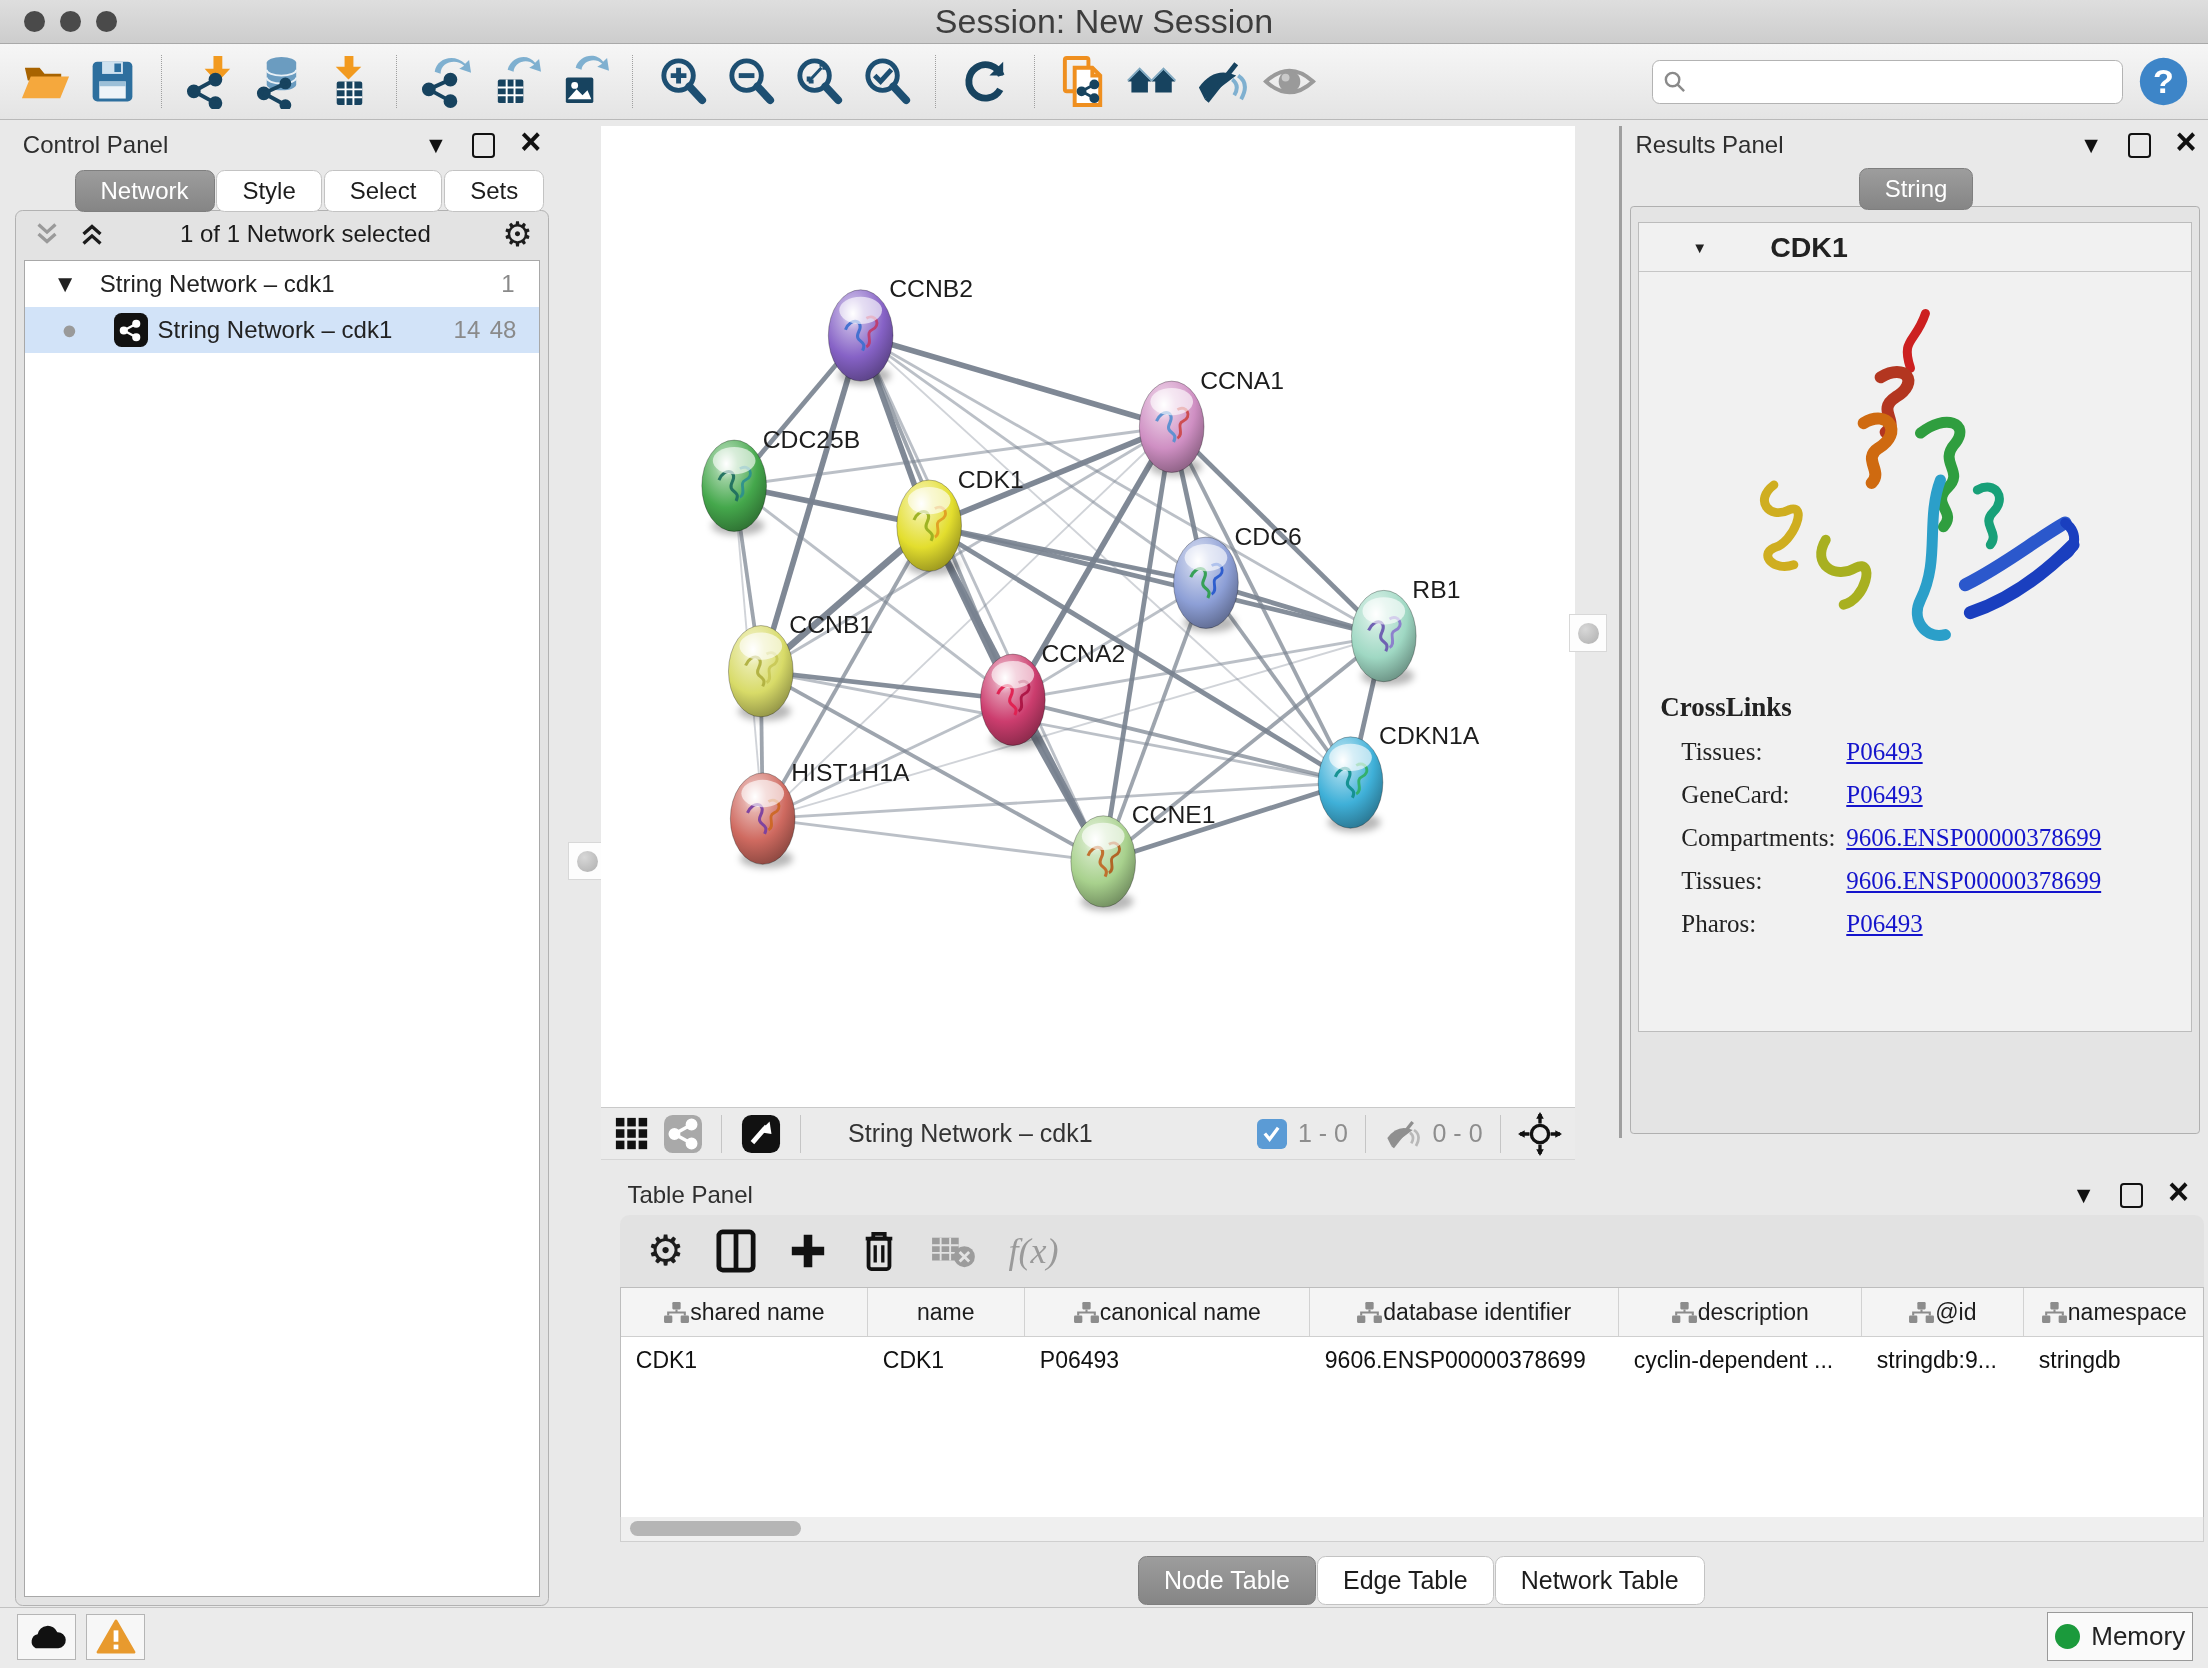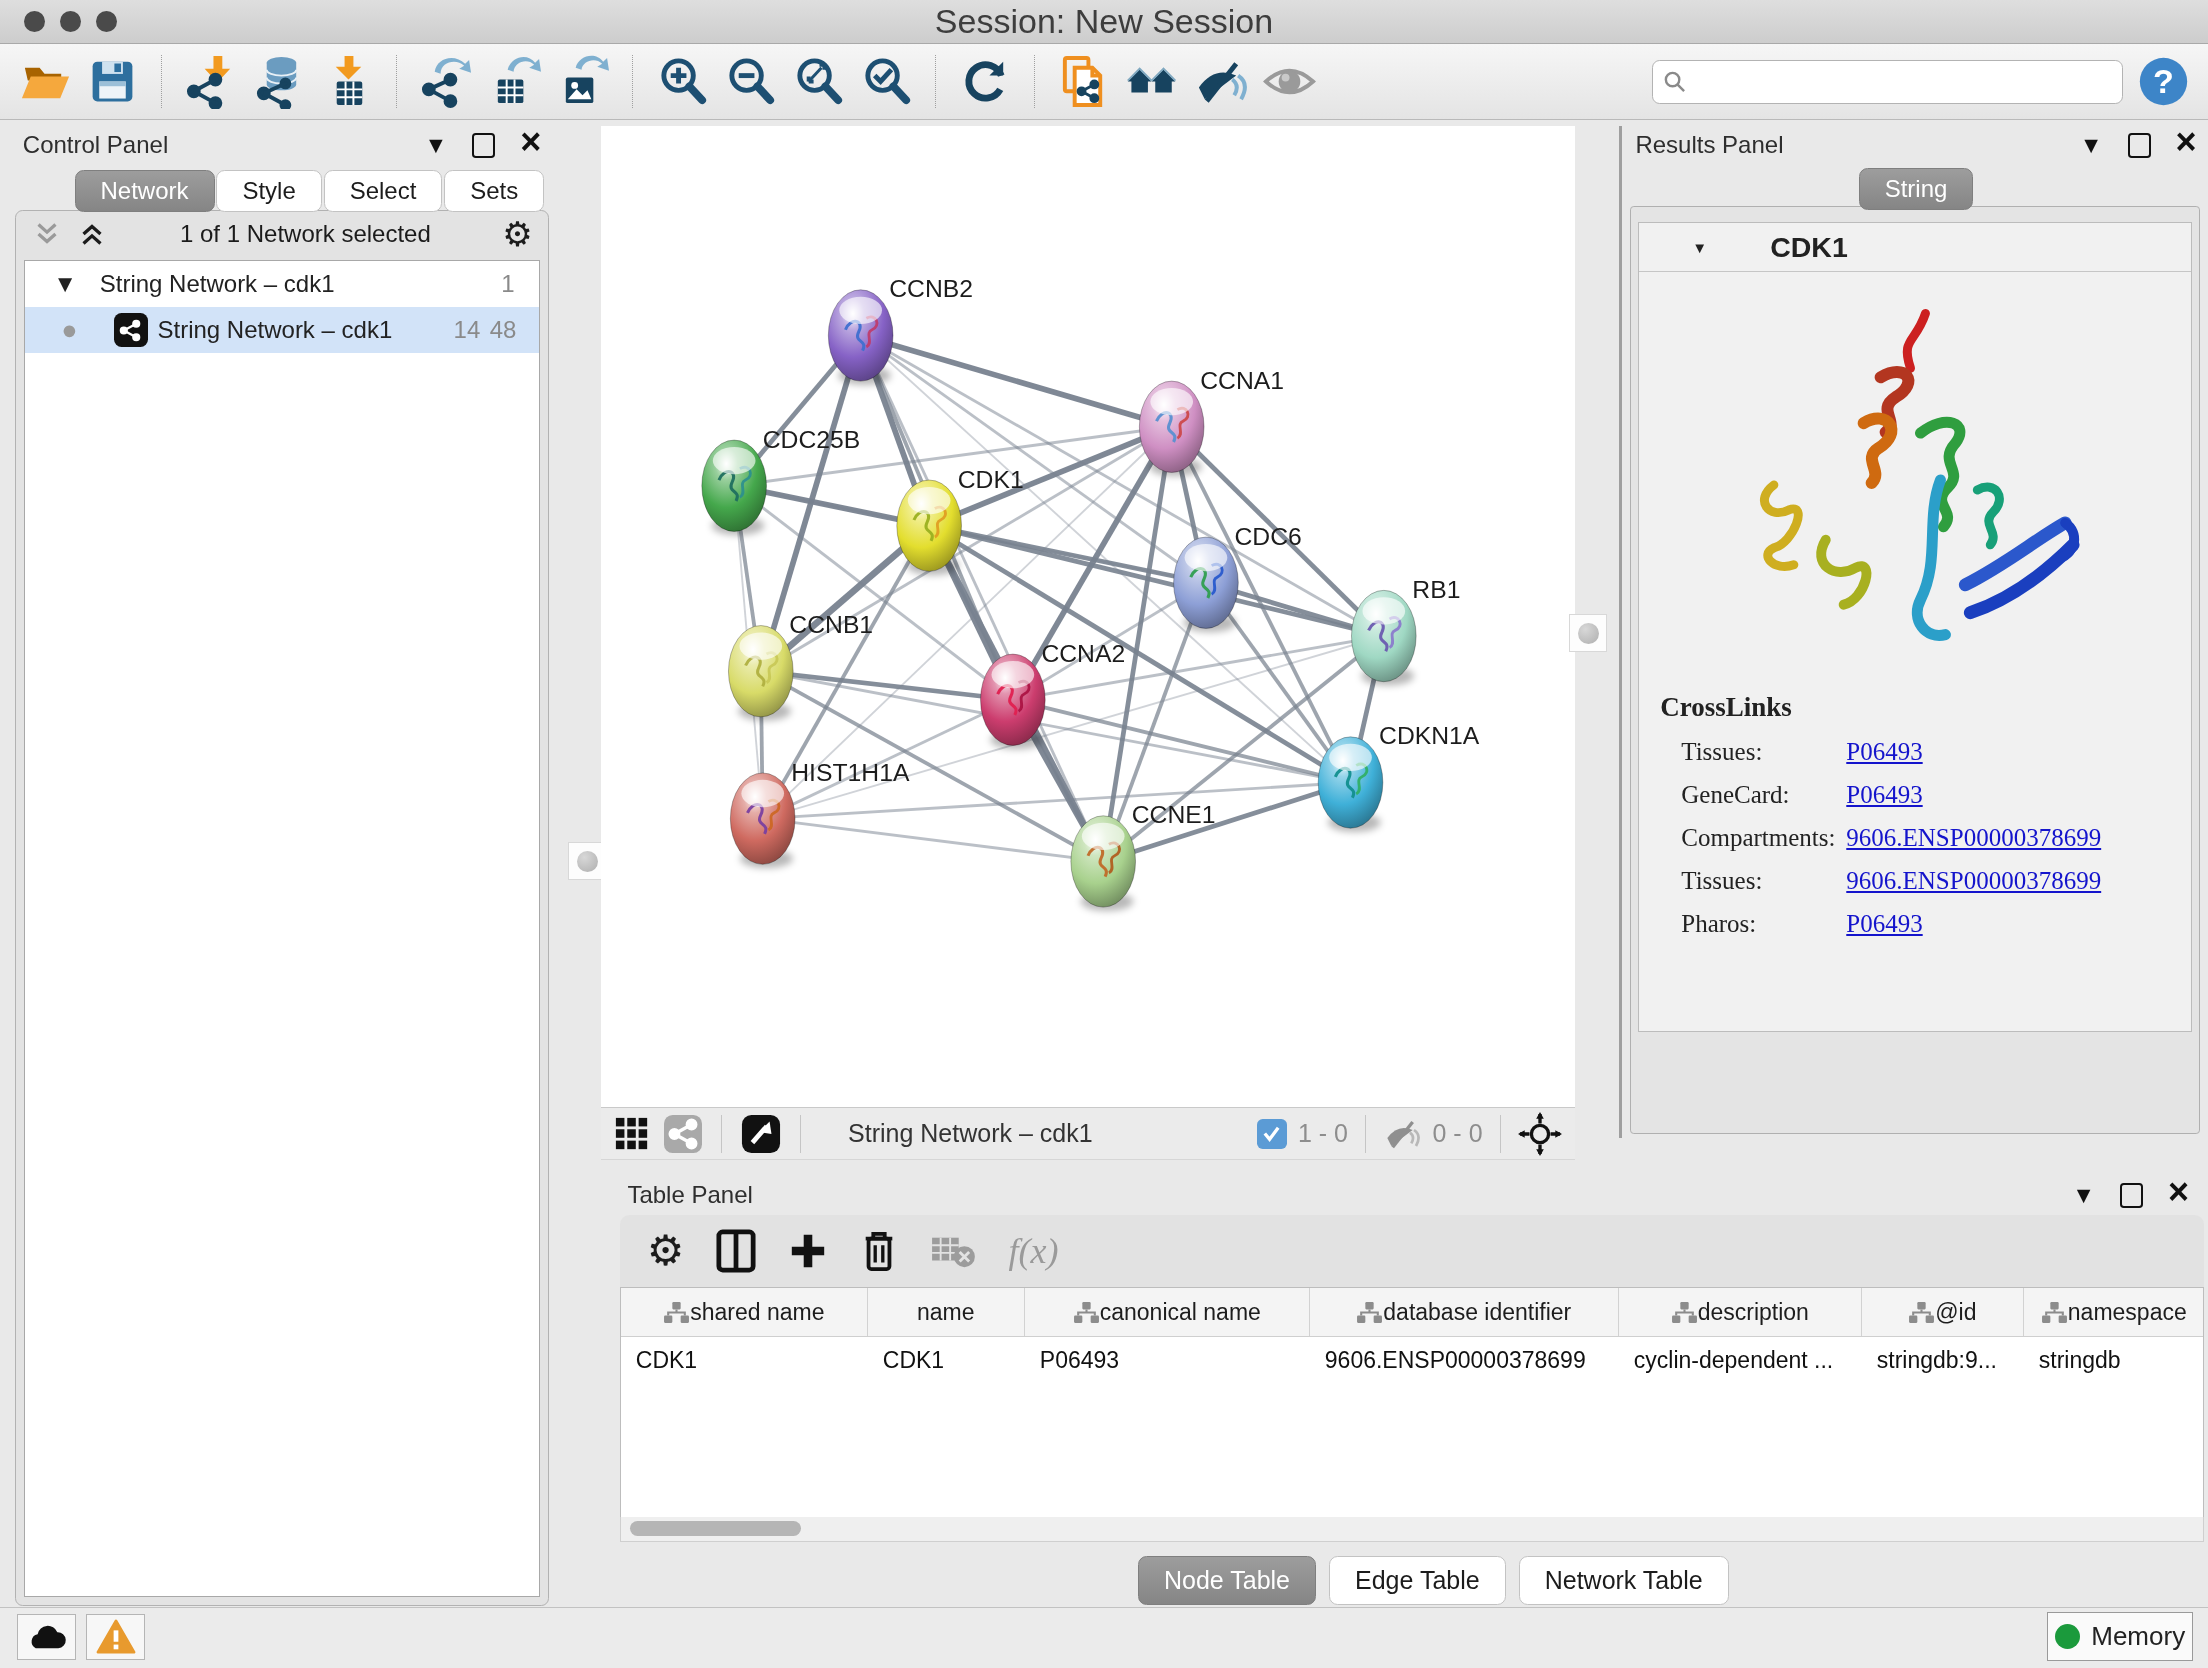--- a/index.html
+++ b/index.html
@@ -98,21 +98,21 @@
     border-radius:9.5px 9.5px 0 0; display:flex; align-items:center; gap:32px; padding:0 27px; }
   #tp-fx { font-family:"Liberation Serif","DejaVu Serif",serif; font-style:italic; font-size:36px; color:#9a9a9a; }
   #tp-table { position:absolute; left:3.8px; right:3.8px; top:110px; bottom:63px; background:#fff; border:1px solid #bdbdbd; overflow:hidden; }
   #tp-header-row { display:flex; height:49px; background:#f4f4f4; border-bottom:1.9px solid #cfcfcf; }
   .th { position:relative; display:flex; align-items:center; justify-content:center;
     font-size:23px; color:#1d1d1d; border-right:1px solid #d2d2d2; flex:none; overflow:hidden; }
   .td { font-size:23px; color:#111; padding-left:15px; display:flex; align-items:center; flex:none; overflow:hidden; white-space:nowrap; }
   .trow { display:flex; height:46px; background:#fff; }
   #tp-hscroll { position:absolute; left:3.8px; right:3.8px; bottom:63px; height:25px; background:#efefef; border:1px solid #cfcfcf; border-top:none; }
   #tp-hscroll .thumb { position:absolute; left:9.5px; top:3.8px; width:171px; height:15px; border-radius:7.6px; background:#b5b5b5; }
-  #tp-tabs { position:absolute; left:522px; top:379px; display:flex; gap:13px; }
+  #tp-tabs { position:absolute; left:522px; top:379px; display:flex; gap:1px; }
   #tp-tabs .tab { height:49px; font-size:25px; }
 
   
   #statusbar { left:0; top:1607px; width:2208px; height:61px; background:#ebebeb; border-top:1px solid #c2c2c2; }
   .sb-btn { position:absolute; top:5.7px; width:59px; height:46px; background:#f7f7f7; border:1.9px solid #b5b5b5;
     display:flex; align-items:center; justify-content:center; }
   #memory-btn { position:absolute; right:15px; top:3.8px; width:146px; height:49px; background:#fafafa;
     border:1.9px solid #9a9a9a; display:flex; align-items:center; justify-content:center; gap:11.4px; font-size:26px; }
   #memory-dot { width:25px; height:25px; border-radius:50%; background:#1b9a3c; }
 

